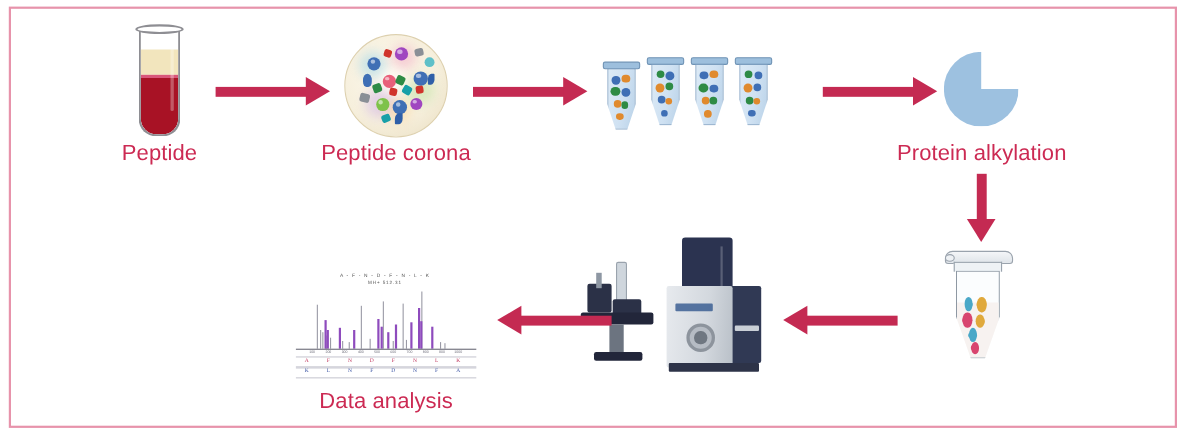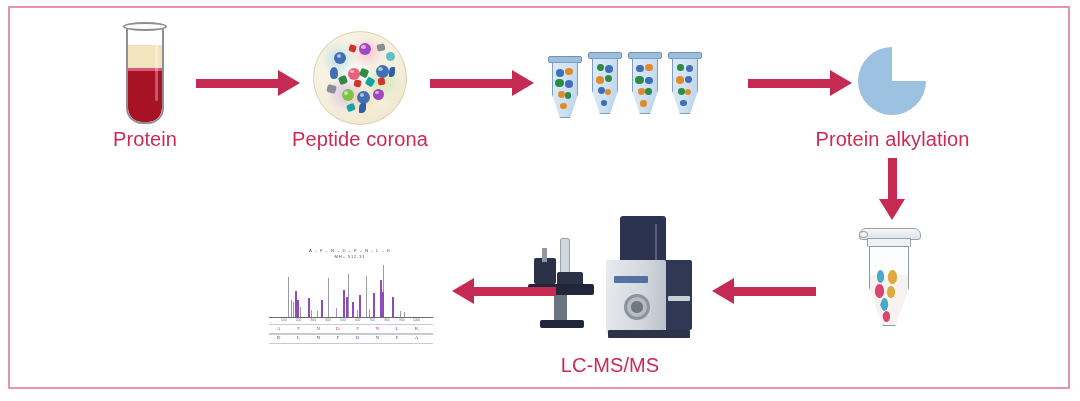--- a/index.html
+++ b/index.html
@@ -388,21 +388,21 @@
 
   <div class="node tube-blood" style="left:126px; top:26px; width:38px; height:98px;">
     <div class="tb-glass">
       <div class="tb-plasma" style="top:20%; height:24%;"></div>
       <div class="tb-buffy" style="top:44%; height:3%;"></div>
       <div class="tb-red" style="height:53%;"></div>
       <div class="tb-sheenr"></div>
     </div>
     <div class="tb-rim"></div>
   </div>
-  <div class="step-label" style="left: 85px; top: 128px; width: 120px; color: rgb(204, 42, 83);">Protein</div>
+  <div class="step-label" style="left: 85px; top: 128px; width: 120px; color: rgb(204, 42, 83);">Peptide</div>
 
   <div class="arrow-h right" style="left:196px; top:70px; width:104px;">
     <div class="shaft" style="background: rgb(196, 42, 82);"></div>
       <div class="head" style="border-left-color: rgb(196, 42, 82);"></div>
   </div>
 
   <div class="node corona" style="left:313px; top:31px; width:94px; height:94px;">
     <div class="haze" style="left:14%; top:16%;  width:26%; height:26%; background:#8fd0e8;"></div>
     <div class="haze" style="left:46%; top:10%;  width:24%; height:24%; background:#f0a0c0;"></div>
     <div class="haze" style="left:60%; top:40%;  width:28%; height:28%; background:#b6e09a;"></div>
@@ -537,21 +537,20 @@
     </div>
     <div class="ms-right" style="left:138px; top:44px; width:30px; height:70px;"></div>
     <div class="ms-front" style="left:82px; top:44px; width:60px; height:74px;"></div>
     <div class="ms-brand" style="left:90px; top:60px; width:34px;"></div>
     <div class="ms-port" style="left:100px; top:78px; width:26px; height:26px;">
       <div class="ms-port-i"></div>
     </div>
     <div class="ms-slot" style="left:144px; top:80px; width:22px; height:5px;"></div>
     <div class="ms-base" style="left:84px; top:114px; width:82px; height:8px;"></div>
   </div>
-  <div class="step-label" style="left: 530px; top: 354px; width: 160px; color: rgb(204, 42, 83);">LC-MS/MS</div>
 
   <div class="arrow-h left" style="left:452px; top:278px; width:104px;">
     <div class="shaft" style="background: rgb(196, 42, 82);"></div>
       <div class="head" style="border-right-color: rgb(196, 42, 82);"></div>
   </div>
 
   <div class="node spec" style="left:259px; top:245px; width:182px; height:97px;">
 
     <div class="spec-title" style="top:3px;">
       <span class="l1">A - F - N - D - F - N - L - K</span>
@@ -619,13 +618,14 @@
       <span style="left: 6%; color: rgb(58, 83, 164);">K</span>
         <span style="left: 18%; color: rgb(58, 83, 164);">L</span>
       <span style="left: 30%; color: rgb(58, 83, 164);">N</span>
         <span style="left: 42%; color: rgb(58, 83, 164);">F</span>
       <span style="left: 54%; color: rgb(58, 83, 164);">D</span>
         <span style="left: 66%; color: rgb(58, 83, 164);">N</span>
       <span style="left: 78%; color: rgb(58, 83, 164);">F</span>
         <span style="left: 90%; color: rgb(58, 83, 164);">A</span>
     </div>
   </div>
+  <div class="step-label" style="left: 265px; top: 354px; width: 172px; color: rgb(204, 42, 83);">Data analysis</div>
 </div>
 
 </body></html>

